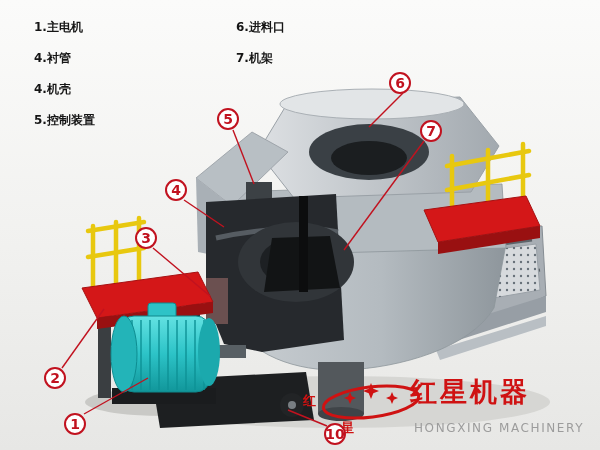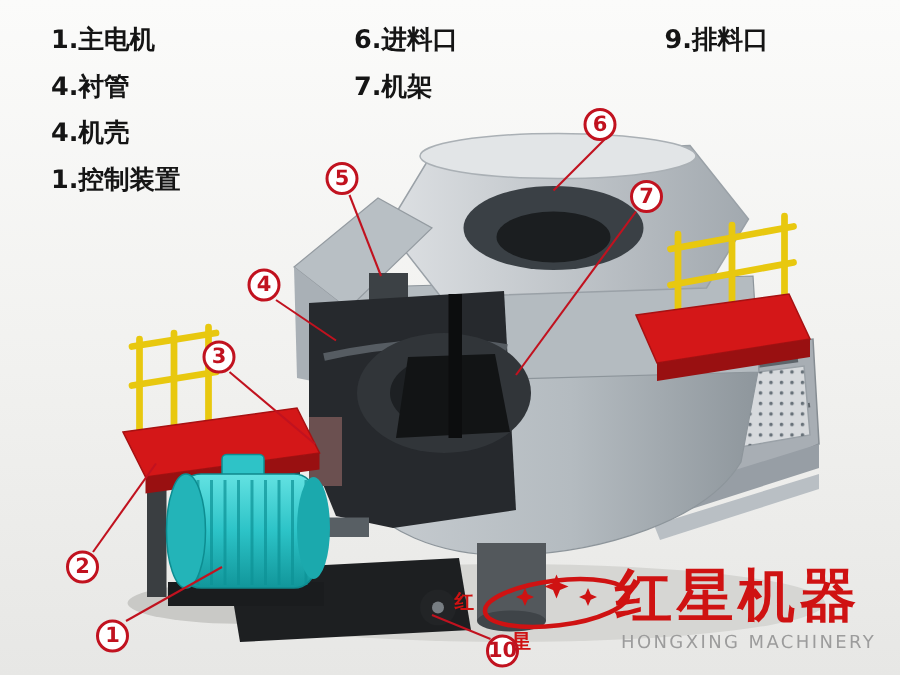--- a/index.html
+++ b/index.html
@@ -7,38 +7,38 @@
     position:relative;width:600px;height:450px;overflow:hidden;
     background:linear-gradient(180deg,#fbfbfa 0%,#f1f1ef 55%,#e7e7e5 100%);
     font-family:"DejaVu Sans","Liberation Sans",sans-serif;
   }
   .machine-svg{position:absolute;left:0;top:0;width:600px;height:450px;}
   .legend-col{position:absolute;top:12px;}
   .legend-col.c1{left:34px;}
   .legend-col.c2{left:236px;}
   .legend-col.c3{left:443px;}
   .legend-item{
-    font-size:17px;font-weight:700;color:#151515;line-height:31px;white-space:nowrap;
+    font-size:12px;font-weight:700;color:#151515;line-height:31px;white-space:nowrap;
   }
   .callout{
     position:absolute;width:22px;height:22px;box-sizing:border-box;border-radius:50%;
     border:2px solid #c1121f;background:#ffffff;color:#c1121f;
     font-size:14px;font-weight:700;display:flex;align-items:center;justify-content:center;
     z-index:5;
   }
   .co1{left:64px;top:413px;}
   .co2{left:44px;top:367px;}
   .co3{left:135px;top:227px;}
   .co4{left:165px;top:179px;}
   .co5{left:217px;top:108px;}
   .co6{left:389px;top:72px;}
   .co7{left:420px;top:120px;}
   .co10{left:324px;top:423px;}
   .logo-cn{
-    position:absolute;left:410px;top:378px;font-size:38px;font-weight:700;
+    position:absolute;left:410px;top:378px;font-size:27px;font-weight:700;
     color:#cf1212;letter-spacing:3px;line-height:1;white-space:nowrap;z-index:4;
   }
   .logo-en{
     position:absolute;left:414px;top:421px;font-size:12px;color:#9c9c9c;
     letter-spacing:1.6px;white-space:nowrap;z-index:4;
   }
   .logo-mark{position:absolute;font-size:13px;font-weight:700;color:#cf1212;z-index:4;}
   .lm1{left:303px;top:392px;}
   .lm2{left:341px;top:419px;}
 </style>
@@ -183,28 +183,27 @@
       <path d="M350,392 L351.8,396.2 L356,398 L351.8,399.8 L350,404 L348.2,399.8 L344,398 L348.2,396.2 Z" fill="#cf1212"></path>
       <path d="M371,383 L373.3,388.7 L379,391 L373.3,393.3 L371,399 L368.7,393.3 L363,391 L368.7,388.7 Z" fill="#cf1212"></path>
       <path d="M392,392 L393.8,396.2 L398,398 L393.8,399.8 L392,404 L390.2,399.8 L386,398 L390.2,396.2 Z" fill="#cf1212"></path>
     </g>
   </svg>
 
   <div class="legend-col c1">
     <div class="legend-item">1.主电机</div>
     <div class="legend-item">4.衬管</div>
     <div class="legend-item">4.机壳</div>
-    <div class="legend-item">1.控制装置</div>
+    <div class="legend-item">5.控制装置</div>
   </div>
   <div class="legend-col c2">
     <div class="legend-item">6.进料口</div>
     <div class="legend-item">7.机架</div>
   </div>
   <div class="legend-col c3">
-    <div class="legend-item">9.排料口</div>
   </div>
 
   <div class="callout co1">1</div>
   <div class="callout co2">2</div>
   <div class="callout co3">3</div>
   <div class="callout co4">4</div>
   <div class="callout co5">5</div>
   <div class="callout co6">6</div>
   <div class="callout co7">7</div>
   <div class="callout co10">10</div>

